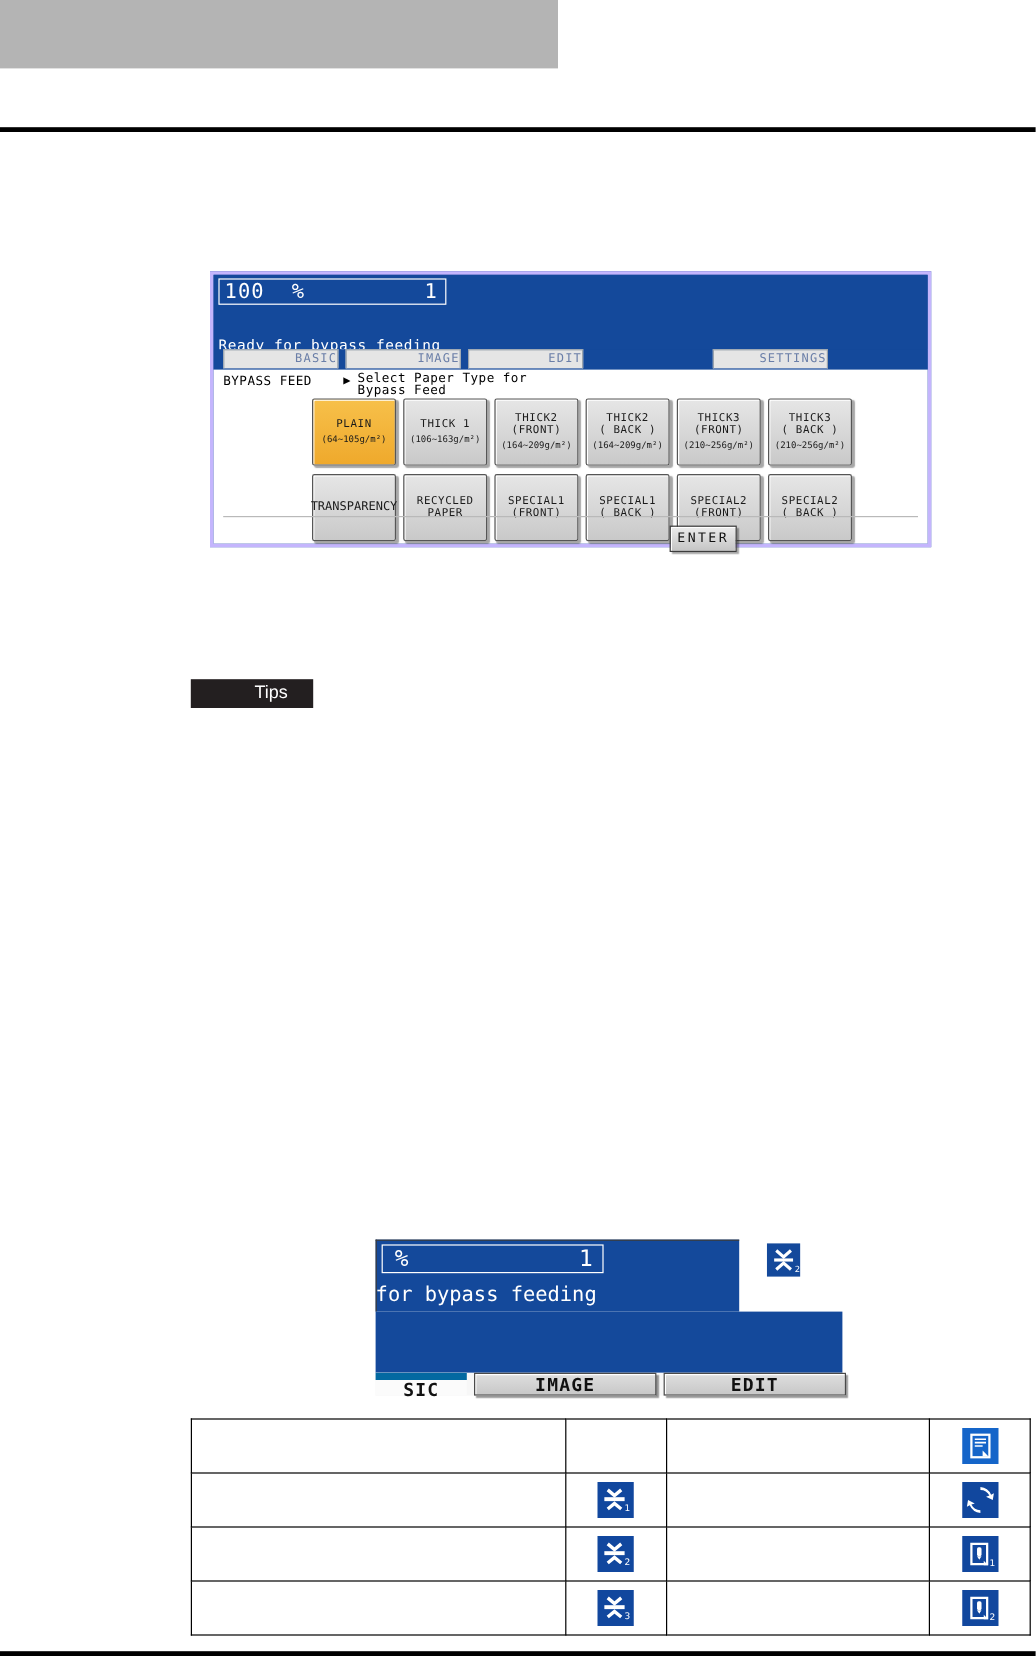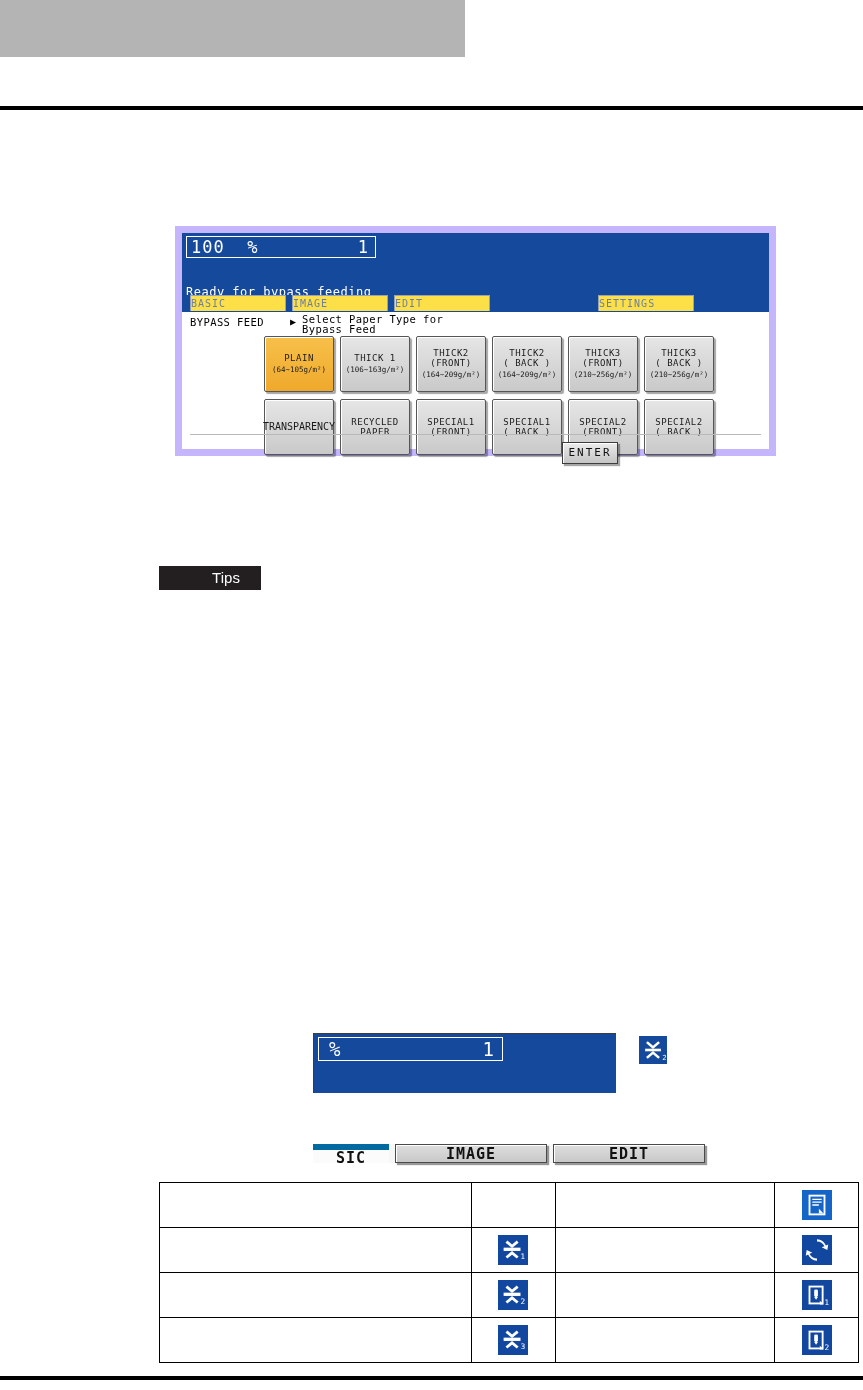--- a/index.html
+++ b/index.html
@@ -32,21 +32,21 @@
     position: absolute;
     left: 0; top: 1376px;
     width: 863px; height: 4px;
     background: #000000;
   }
 
   
   .lcd {
     position: absolute;
     background: #14499b;
-    border: 7px solid #c4b5fd;
+    border: 3px solid #c4b5fd;
     box-sizing: border-box;
     font-family: "DejaVu Sans Mono", monospace;
   }
   .lcd-status {
     position: relative;
     height: 62px;
     background: #14499b;
   }
   .ratio-box {
     position: absolute;
@@ -75,29 +75,29 @@
   .tabstrip {
     position: absolute;
     left: 0; top: 62px;
     width: 100%; height: 17px;
     background: #14499b;
   }
   .tab {
     position: absolute;
     top: 0;
     height: 16px;
-    background: #fde047;
+    background: #e5e5e5;
     border: 1px solid #9aa3ad;
     border-bottom: none;
     box-sizing: border-box;
     color: #6b7fa8;
     font-family: "DejaVu Sans Mono", monospace;
     font-size: 10px;
     letter-spacing: 1px;
-    text-align: left;
+    text-align: right;
     line-height: 15px;
   }
 
   
   .lcd-body {
     position: absolute;
     left: 0; top: 79px;
     right: 0; bottom: 0;
     background: #ffffff;
   }
@@ -396,20 +396,23 @@
 </div>
 
 <div class="tips-badge">Tips</div>
 
 <div class="detail-wrap">
   <div class="detail-lcd">
     <div class="d-ratio-box">
       <span class="d-pct">%</span>
       <span class="d-copies">1</span>
     </div>
+  </div>
+  <div class="detail-lcd2">
+    <div class="d-ready" style="top:-24px;">for bypass feeding</div>
   </div>
 
   <svg class="d-duplex-icon" viewBox="0 0 32 32">
     <rect x="0" y="0" width="32" height="32" fill="#14499b"></rect>
     <path d="M9 7 L16 13 L23 7" fill="none" stroke="#ffffff" stroke-width="3"></path>
     <rect x="7" y="14.5" width="18" height="3" fill="#ffffff"></rect>
     <path d="M9 25 L16 19 L23 25" fill="none" stroke="#ffffff" stroke-width="3"></path>
     <text x="26.5" y="27" font-family="DejaVu Sans, sans-serif" font-size="8" fill="#ffffff">2</text>
   </svg>
 

